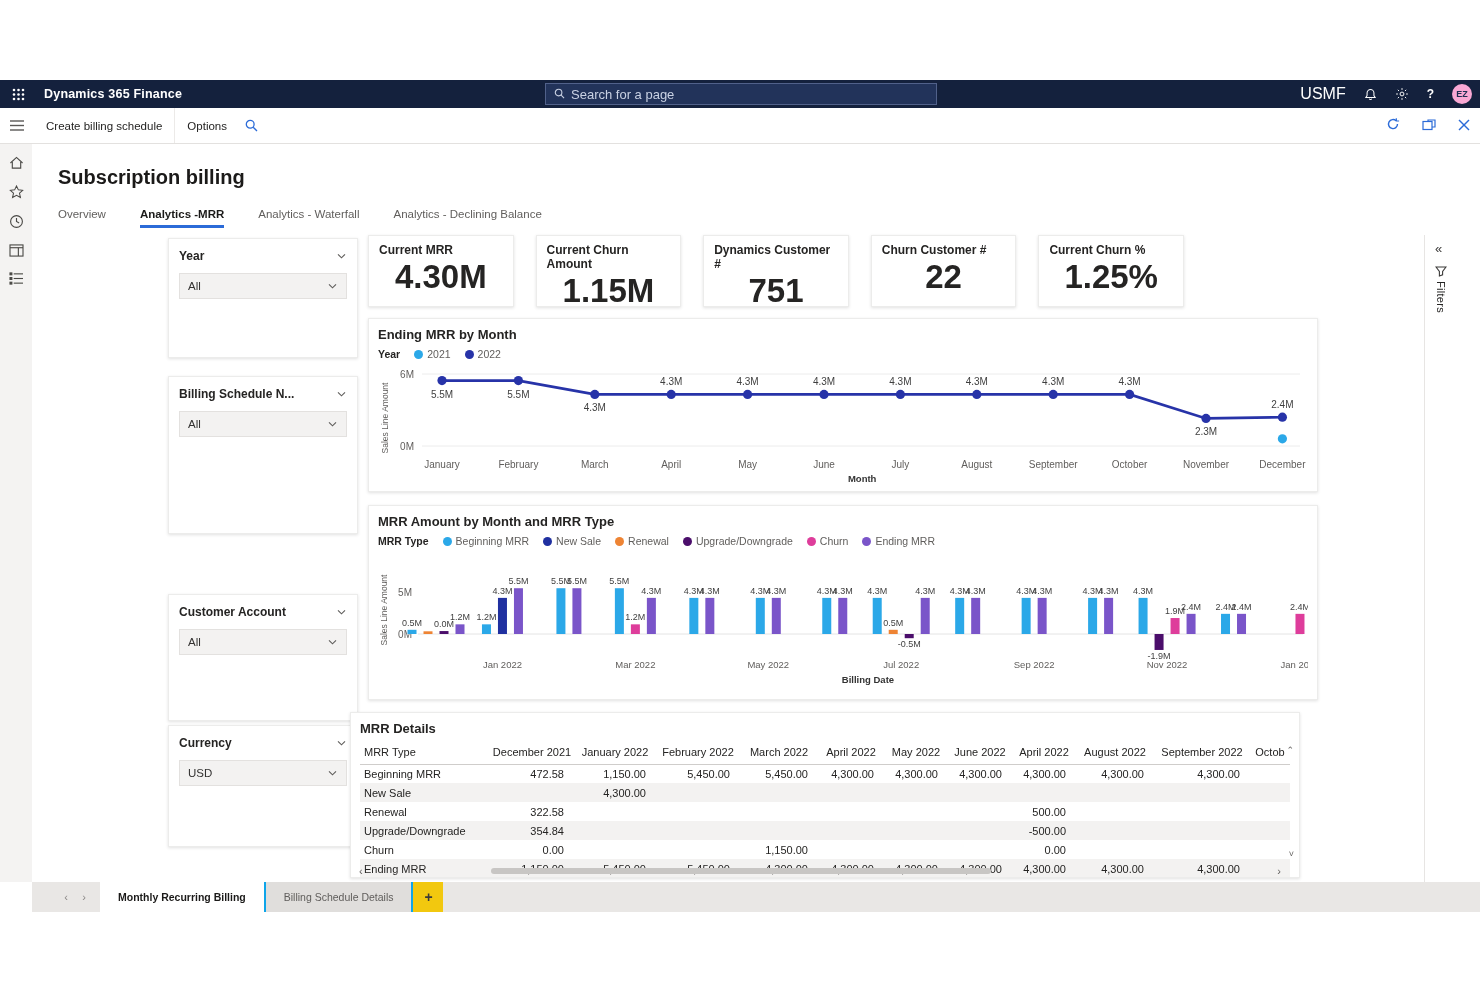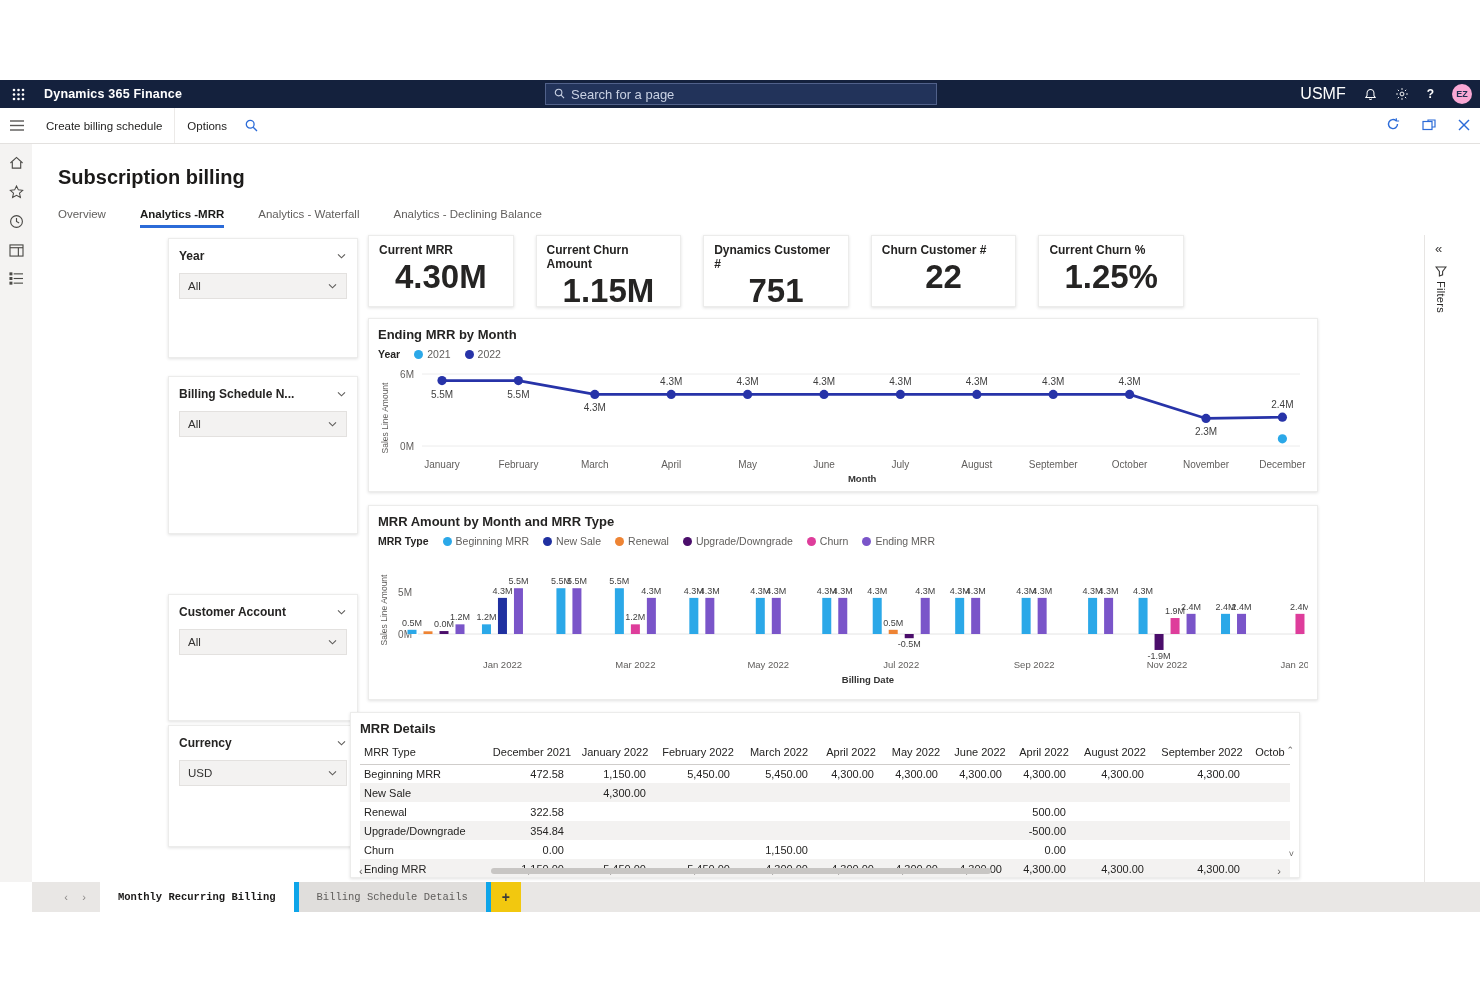--- a/index.html
+++ b/index.html
@@ -88,21 +88,21 @@
   .fr-flabel { display:flex; flex-direction:column; align-items:center; gap:4px; cursor:pointer; }
   .fr-text { writing-mode:vertical-rl; font-size:11px; color:#252423; letter-spacing:.3px; }
 
   
   .sheetbar { position:absolute; left:32px; right:0; bottom:0; height:30px; background:#e9e7e5;
               display:flex; align-items:stretch; }
   .sh-arrows { display:flex; align-items:center; gap:2px; padding:0 8px 0 26px; }
   .sh-arrow { width:16px; height:18px; display:flex; align-items:center; justify-content:center;
               font-size:11px; color:#8a8886; cursor:pointer; }
   .stab { display:flex; align-items:center; justify-content:center; padding:0 18px; font-size:10.5px;
-          color:#5f5d5b; background:#e0dedc; border-right:5px solid #0ea5e9; cursor:pointer;font-family:Liberation Mono, monospace; }
+          color:#5f5d5b; background:#e0dedc; border-right:2px solid #0ea5e9; cursor:pointer; }
   .stab.active { background:#fff; color:#1b1a19; font-weight:bold; }
   .stab-plus { width:30px; display:flex; align-items:center; justify-content:center; background:#f2c80f;
                font-size:14px; color:#3b3a39; font-weight:bold; cursor:pointer; }
 
   svg text { font-family:"Liberation Sans", sans-serif; }
 </style>
 </head>
 <body>
 
 <div class="app">

